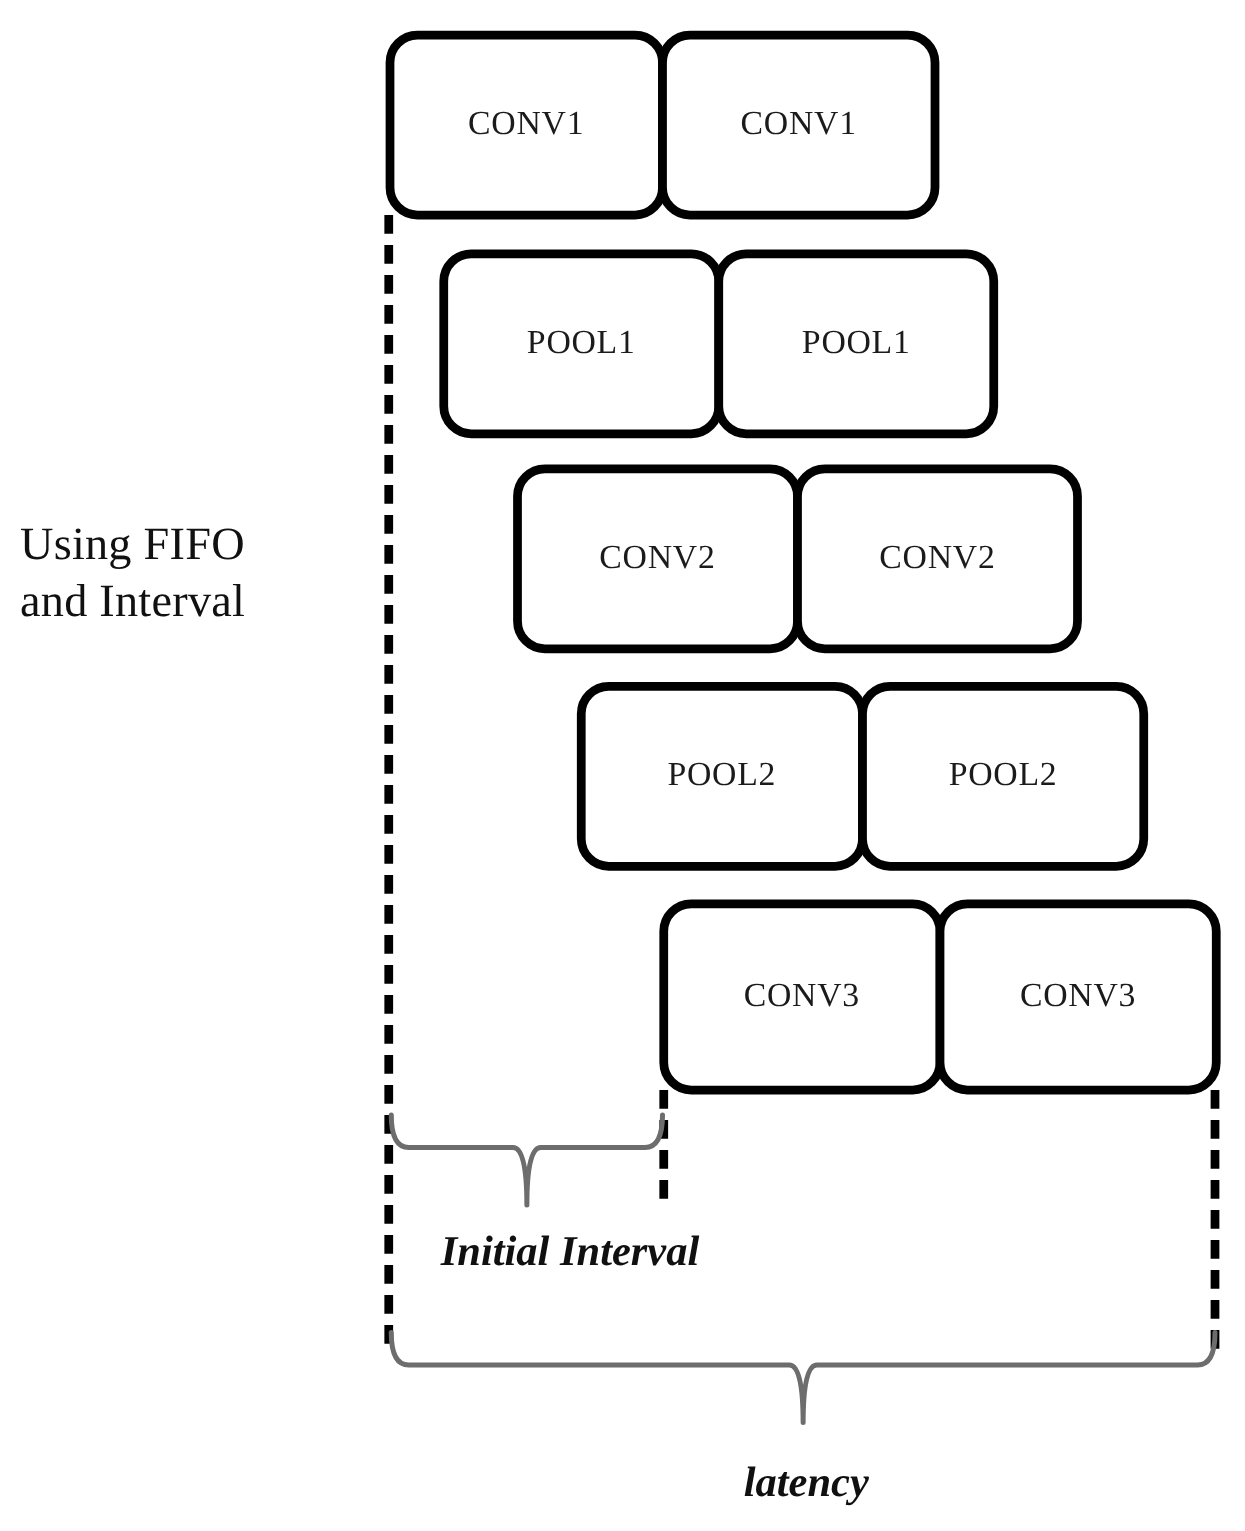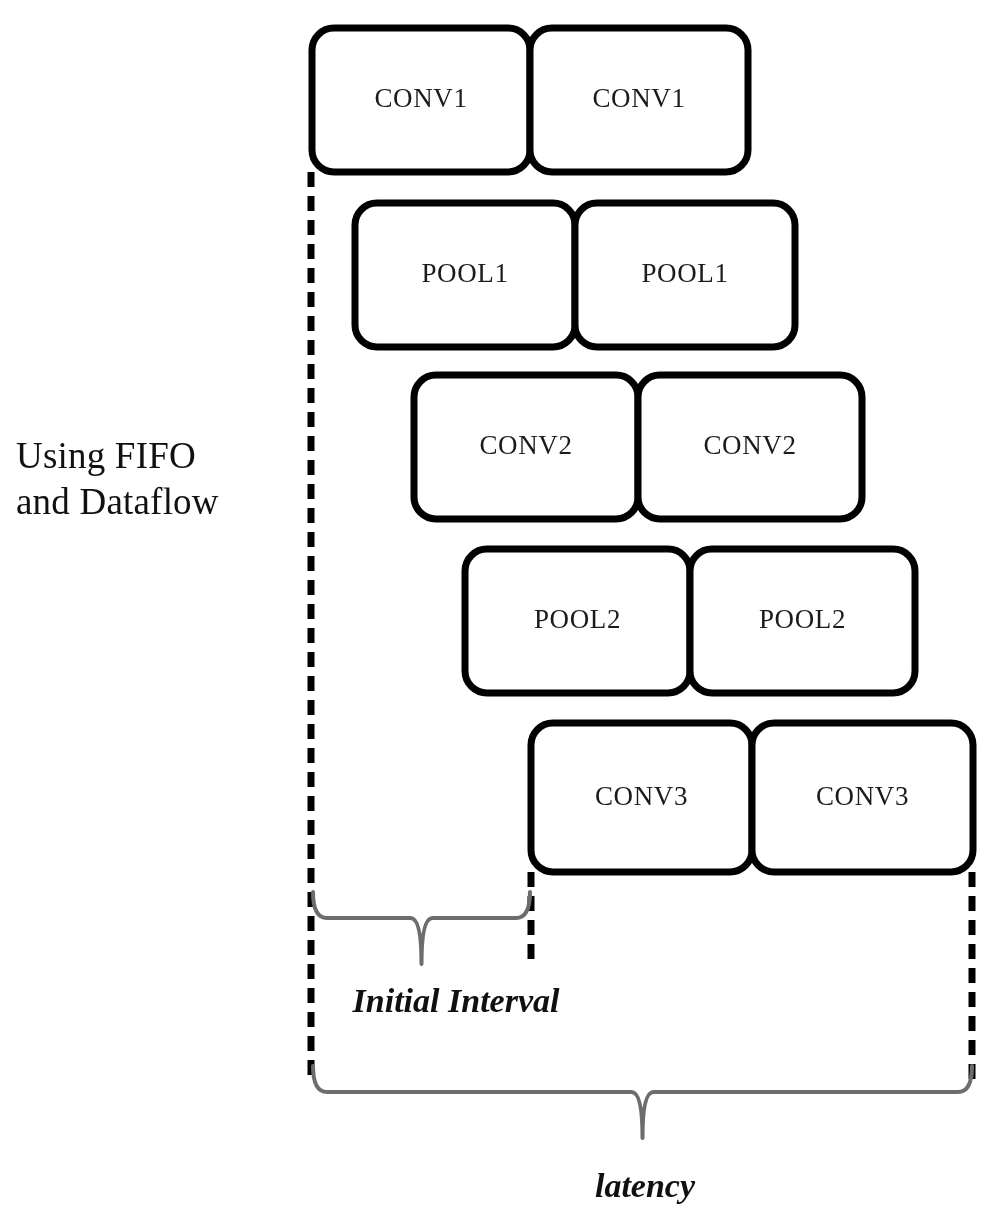--- a/index.html
+++ b/index.html
@@ -53,38 +53,38 @@
     font-family: "Liberation Serif", "DejaVu Serif", serif;
     font-style: italic;
     font-weight: bold;
     font-size: 34px;
     fill: #101010;
     text-anchor: middle;
   }
   .side-note {
     position: absolute;
     left: 16px;
-    top: 433px;
+    top: 413px;
     width: 280px;
     font-family: "Liberation Serif", "DejaVu Serif", serif;
     font-size: 37px;
     line-height: 1.24;
     color: #111111;
     letter-spacing: 0.2px;
   }
   .side-note-line { display: block; white-space: nowrap; }
 </style>
 </head>
 <body>
 
 <div id="page">
 
   <div class="side-note">
     <span class="side-note-line">Using FIFO</span>
-    <span class="side-note-line">and Dataflow</span>
+    <span class="side-note-line">and Interval</span>
   </div>
 
   <svg id="diagram-svg" viewBox="0 0 996 1225">
     <g id="stage-rows">
         <g>
           <g>
             <rect x="312" y="28" width="218" height="144" rx="22" ry="22" class="stage-box-rect"></rect>
             <text x="421" y="101" class="stage-label">CONV1</text>
           </g>
           <g>

